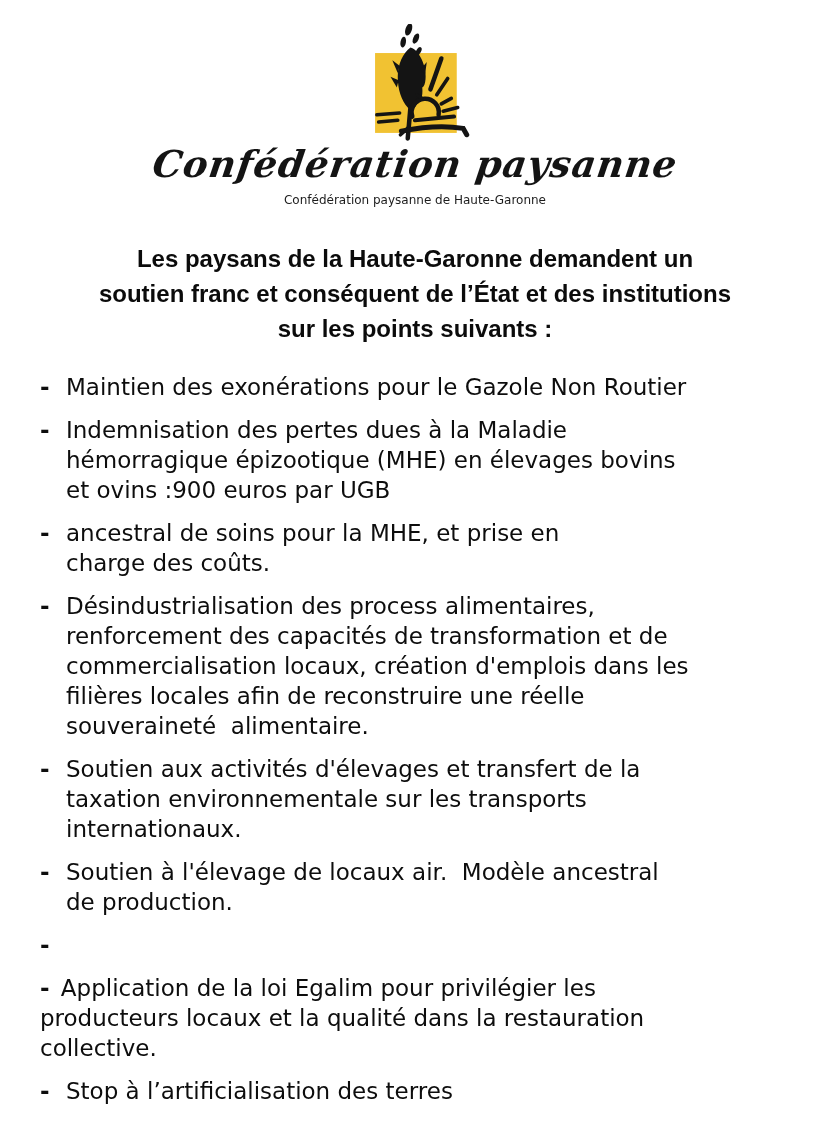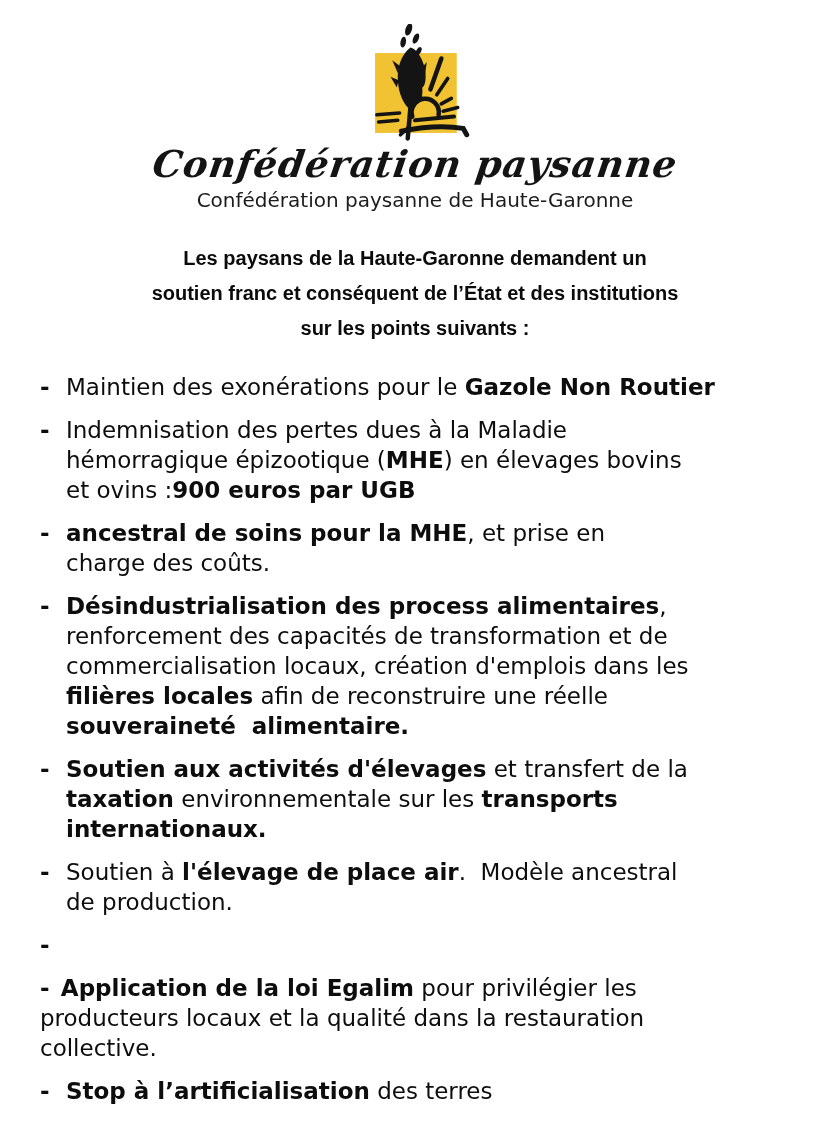--- a/index.html
+++ b/index.html
@@ -10,33 +10,33 @@
   }
   
   .logo-block{text-align:center;padding-top:24px;}
   .logo-svg{display:block;margin:0 auto;}
   .brand-script{
     display:inline-block;
     font-family:"DejaVu Serif",serif;font-style:italic;font-weight:700;
     font-size:37px;line-height:40px;color:#141414;
     transform:skewX(-8deg);letter-spacing:1px;margin-top:2px;
   }
-  .brand-subtitle{font-size:20px;line-height:22px;color:#1c1c1c;margin-top:5px;}
+  .brand-subtitle{font-size:12px;line-height:22px;color:#1c1c1c;margin-top:5px;}
   
   .heading{
     font-family:"Liberation Sans",sans-serif;font-weight:bold;
-    font-size:20px;line-height:35px;text-align:center;
+    font-size:24px;line-height:35px;text-align:center;
     white-space:pre-line;margin:30px 16px 0;color:#0b0b0b;
   }
   
   .demands{margin:26px 40px 0 40px;font-size:23px;line-height:30px;color:#0d0d0d;}
   .bullet{display:flex;margin-bottom:13px;}
   .bullet .dash{flex:0 0 26px;font-weight:bold;}
   .bullet .txt{white-space:pre-wrap;}
-  .b{font-weight:bold;}
+  .b{font-weight:normal;}
   .bullet.no-hang{display:block;}
   .bullet.no-hang .dash{display:inline;margin-right:4px;}
   .bullet.no-hang .txt{display:inline;text-align:right;}
 </style>
 </head>
 <body>
 
 <div class="page">
 
   <div class="logo-block">
@@ -111,21 +111,21 @@
 </span><span class="b">souveraineté  alimentaire.</span></span>
       </div>
       <div class="bullet">
         <span class="dash">-</span>
         <span class="txt"><span class="b">Soutien aux activités d'élevages</span><span> et transfert de la
 </span><span class="b">taxation</span><span> environnementale sur les </span><span class="b">transports
 internationaux.</span></span>
       </div>
       <div class="bullet">
         <span class="dash">-</span>
-        <span class="txt"><span>Soutien à </span><span class="b">l'élevage de place air</span><span>.  Modèle ancestral
+        <span class="txt"><span>Soutien à </span><span class="b">l'élevage de locaux air</span><span>.  Modèle ancestral
 de production.</span></span>
       </div>
       <div class="bullet">
         <span class="dash">-</span>
       </div>
       <div class="bullet no-hang"><span class="dash">-</span><span class="txt"><span> </span><span class="b">Application de la loi Egalim</span><span> pour privilégier les
 producteurs locaux et la qualité dans la restauration
 collective.</span></span></div>
       <div class="bullet">
         <span class="dash">-</span>

